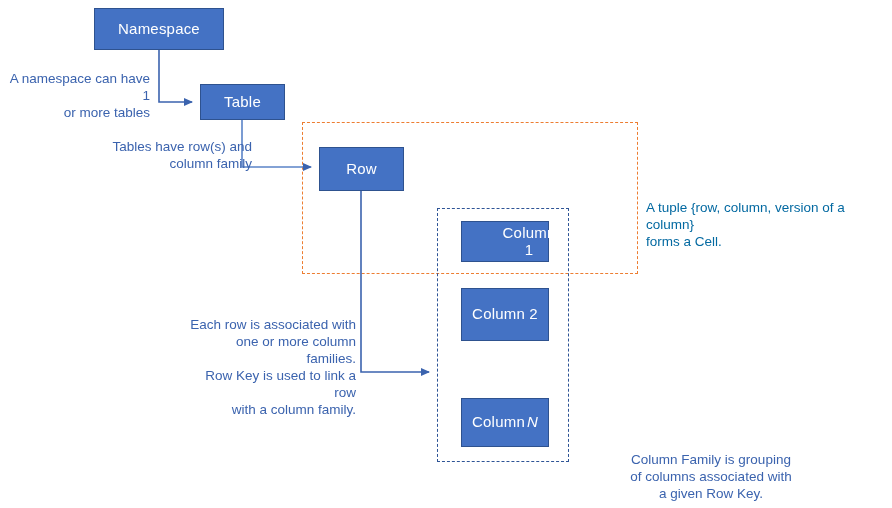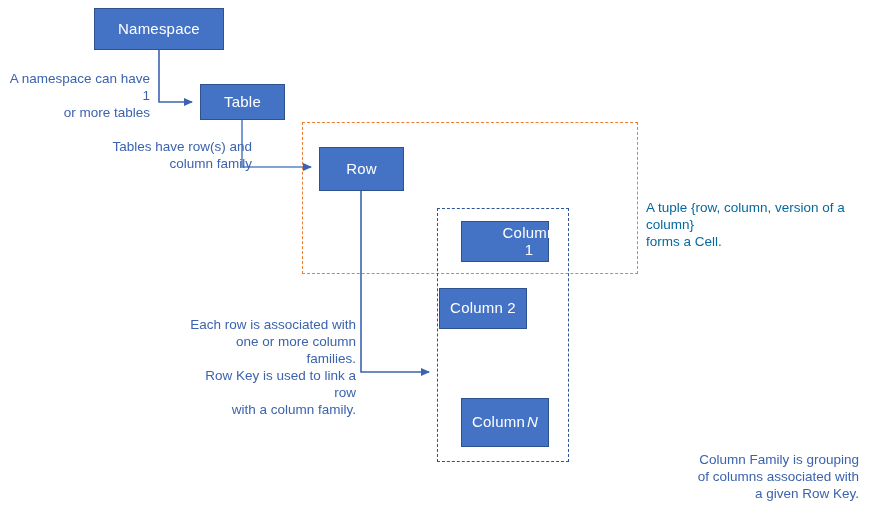--- a/index.html
+++ b/index.html
@@ -31,21 +31,21 @@
     font-size: 15px;
     line-height: 1.1;
     text-align: center;
     box-sizing: border-box;
     letter-spacing: 0.2px;
   }
   .box-namespace { left: 94px;  top: 8px;   width: 130px; height: 42px; }
   .box-table     { left: 200px; top: 84px;  width: 85px;  height: 36px; }
   .box-row       { left: 319px; top: 147px; width: 85px;  height: 44px; }
   .box-col1      { left: 461px; top: 221px; width: 88px;  height: 41px; padding-left: 48px; }
-  .box-col2      { left: 439px; top: 288px; width: 88px;  height: 41px; }
+  .box-col2      { left: 461px; top: 288px; width: 88px;  height: 53px; }
   .box-coln      { left: 461px; top: 398px; width: 88px;  height: 49px; justify-content: center; }
   .box .ital { font-style: italic; padding-left: 2px; }
 
   
   .dashed-rect {
     position: absolute;
     box-sizing: border-box;
     background: transparent;
   }
   .rect-cell {
@@ -65,21 +65,21 @@
     line-height: 17px;
     white-space: pre-line;
   }
   .note-blue   { color: #3B63AE; }
   .note-orange { color: #0369a1; }
 
   .note-namespace  { left: 4px;   top: 70px;  width: 146px; text-align: right; }
   .note-table      { left: 96px;  top: 138px; width: 144px; text-align: right; margin-left: 12px; }
   .note-row        { left: 190px; top: 316px; width: 166px; text-align: right; }
   .note-cell       { left: 646px; top: 199px; width: 246px; text-align: left; }
-  .note-colfamily  { left: 586px; top: 451px; width: 250px; text-align: right; margin-left: 23px; }
+  .note-colfamily  { left: 586px; top: 451px; width: 250px; text-align: center; }
 
   
   #connectors {
     position: absolute;
     left: 0; top: 0;
     width: 892px;
     height: 508px;
     pointer-events: none;
   }
 </style>

